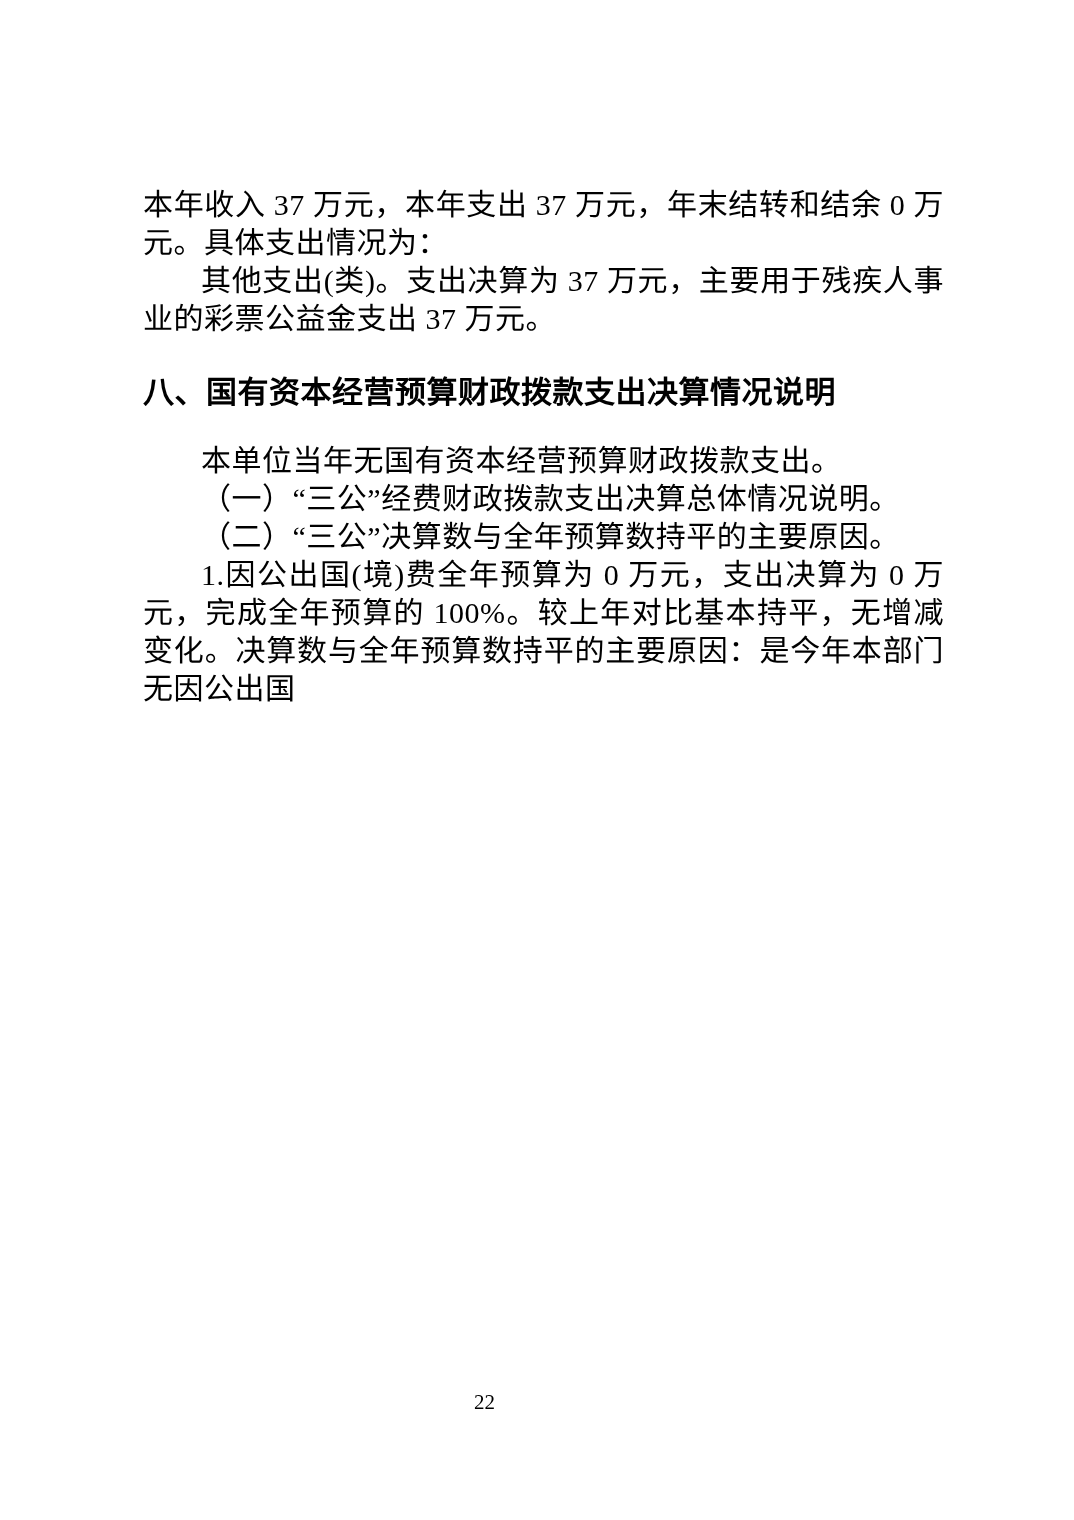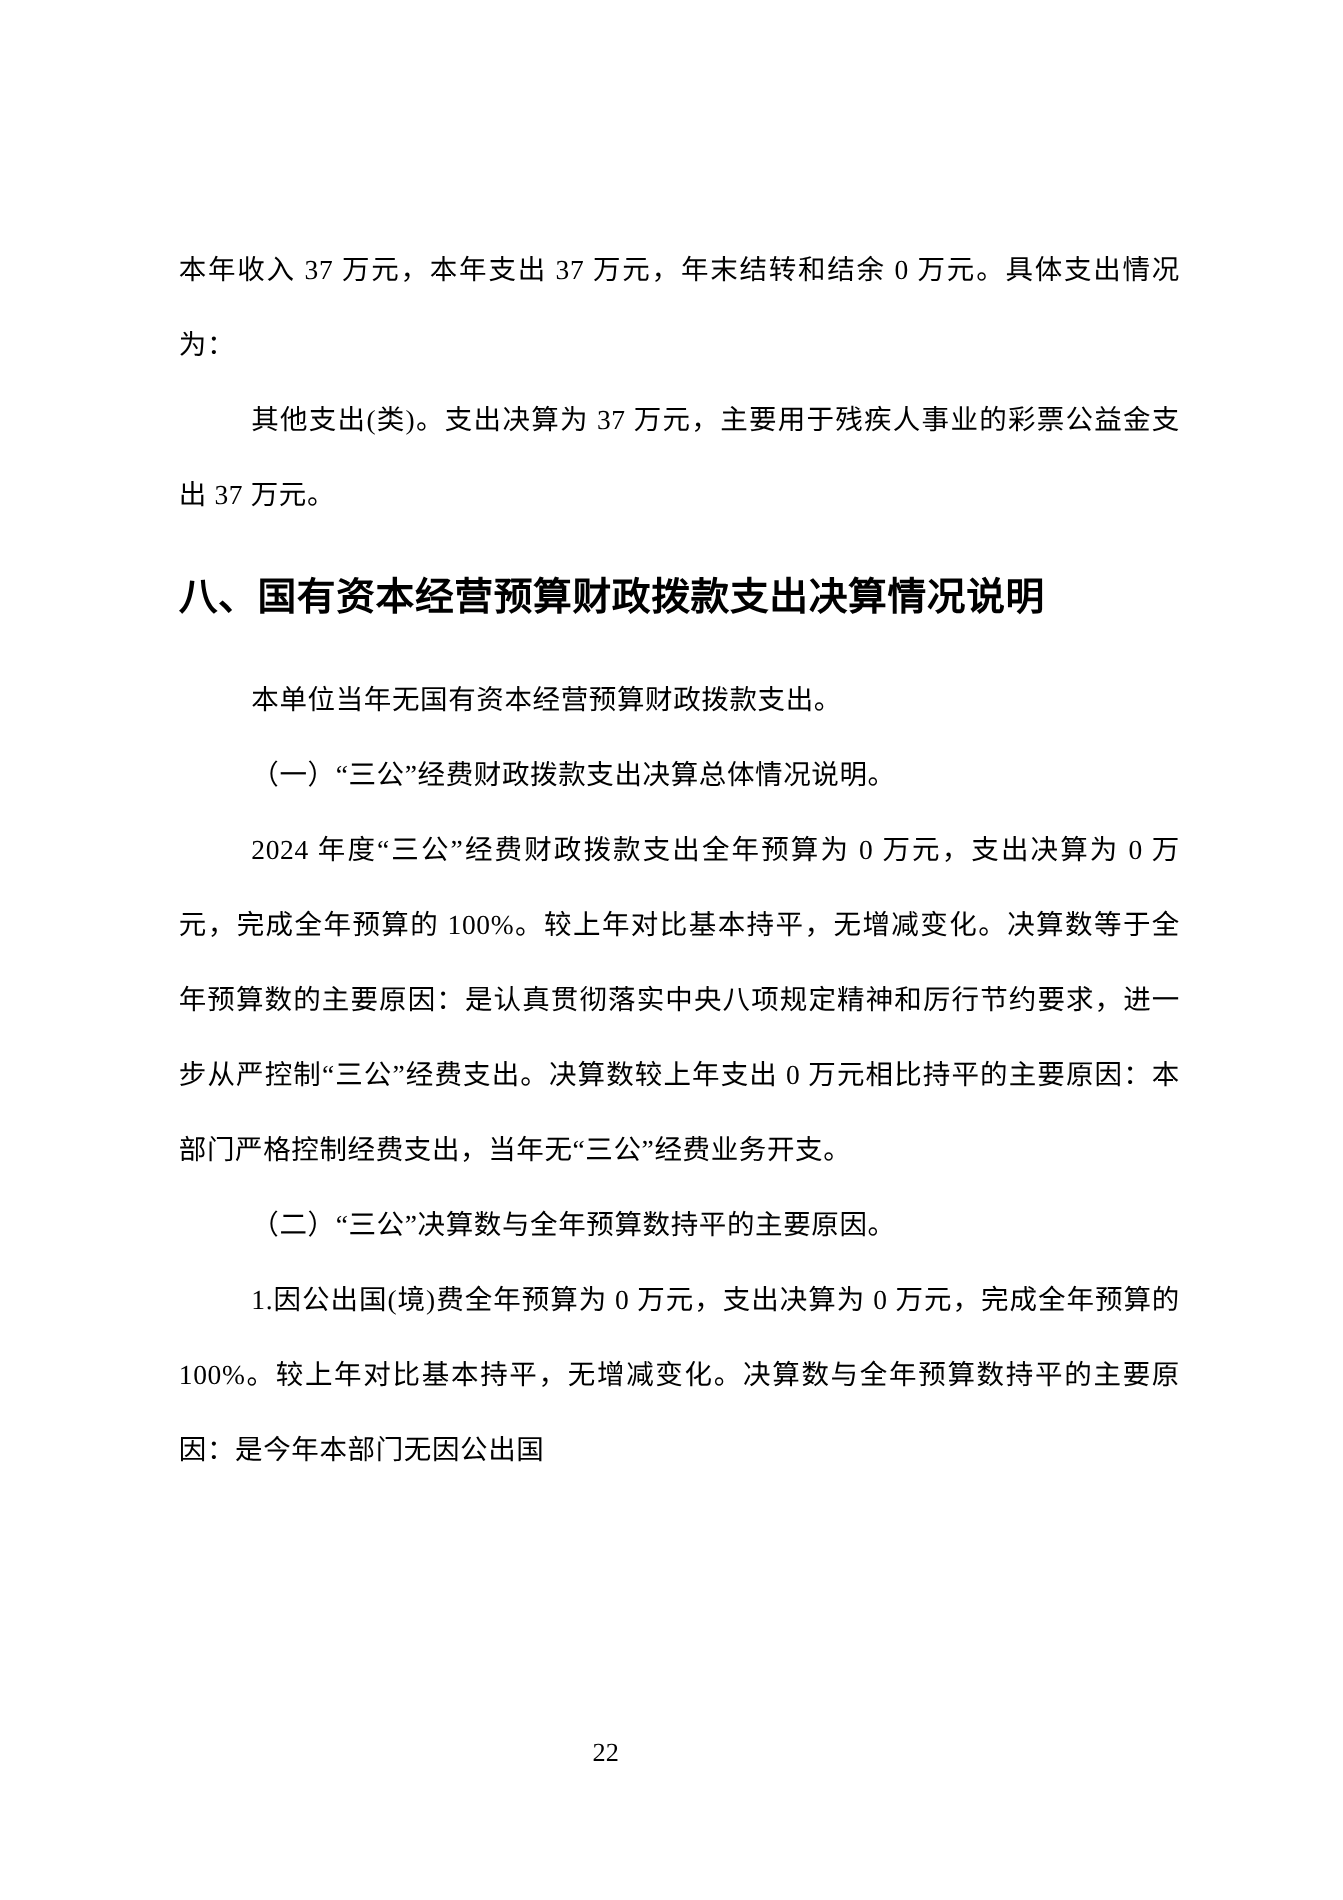--- a/index.html
+++ b/index.html
@@ -15,32 +15,32 @@
     box-sizing: border-box;
     padding: 186px 130px 0 143px;
     overflow: hidden;
     color: #000000;
   }
   .doc-body {
     width: 801px;
   }
   .para {
     font-family: "Liberation Serif", "DejaVu Serif", serif;
-    font-size: 22px;
-    line-height: 60px;
+    font-size: 30px;
+    line-height: 38px;
     margin: 0;
     text-align: justify;
     text-justify: inter-ideograph;
     letter-spacing: 0.5px;
   }
   .para.indent {
     text-indent: 58px;
   }
   .heading {
-    font-family: Liberation Mono, monospace;
+    font-family: Liberation Serif, serif;
     font-weight: bold;
     font-size: 31px;
     line-height: 58px;
     margin: 26px 0 20px 0;
     text-align: left;
     letter-spacing: 0.5px;
   }
   .page-number {
     position: absolute;
     left: 0;
@@ -63,21 +63,20 @@
 
     <p class="para indent">其他支出(类)。支出决算为 37 万元，主要用于残疾人事业的彩票公益金支出 37 万元。</p>
 
     <h2 class="heading">八、国有资本经营预算财政拨款支出决算情况说明</h2>
 
     <p class="para indent">本单位当年无国有资本经营预算财政拨款支出。</p>
 
 
     <p class="para indent">（一）“三公”经费财政拨款支出决算总体情况说明。</p>
 
-    <p class="para indent">2024 年度“三公”经费财政拨款支出全年预算为 0 万元，支出决算为 0 万元，完成全年预算的 100%。较上年对比基本持平，无增减变化。决算数等于全年预算数的主要原因：是认真贯彻落实中央八项规定精神和厉行节约要求，进一步从严控制“三公”经费支出。决算数较上年支出 0 万元相比持平的主要原因：本部门严格控制经费支出，当年无“三公”经费业务开支。</p>
 
     <p class="para indent">（二）“三公”决算数与全年预算数持平的主要原因。</p>
 
     <p class="para indent">1.因公出国(境)费全年预算为 0 万元，支出决算为 0 万元，完成全年预算的 100%。较上年对比基本持平，无增减变化。决算数与全年预算数持平的主要原因：是今年本部门无因公出国</p>
 
   </div>
 
   <div class="page-number">22</div>
 </div>
 

